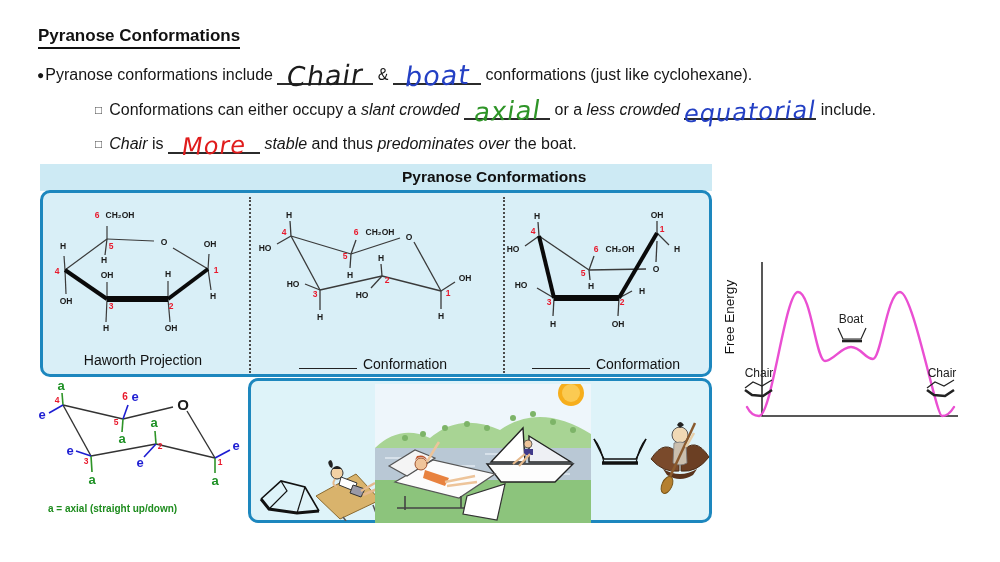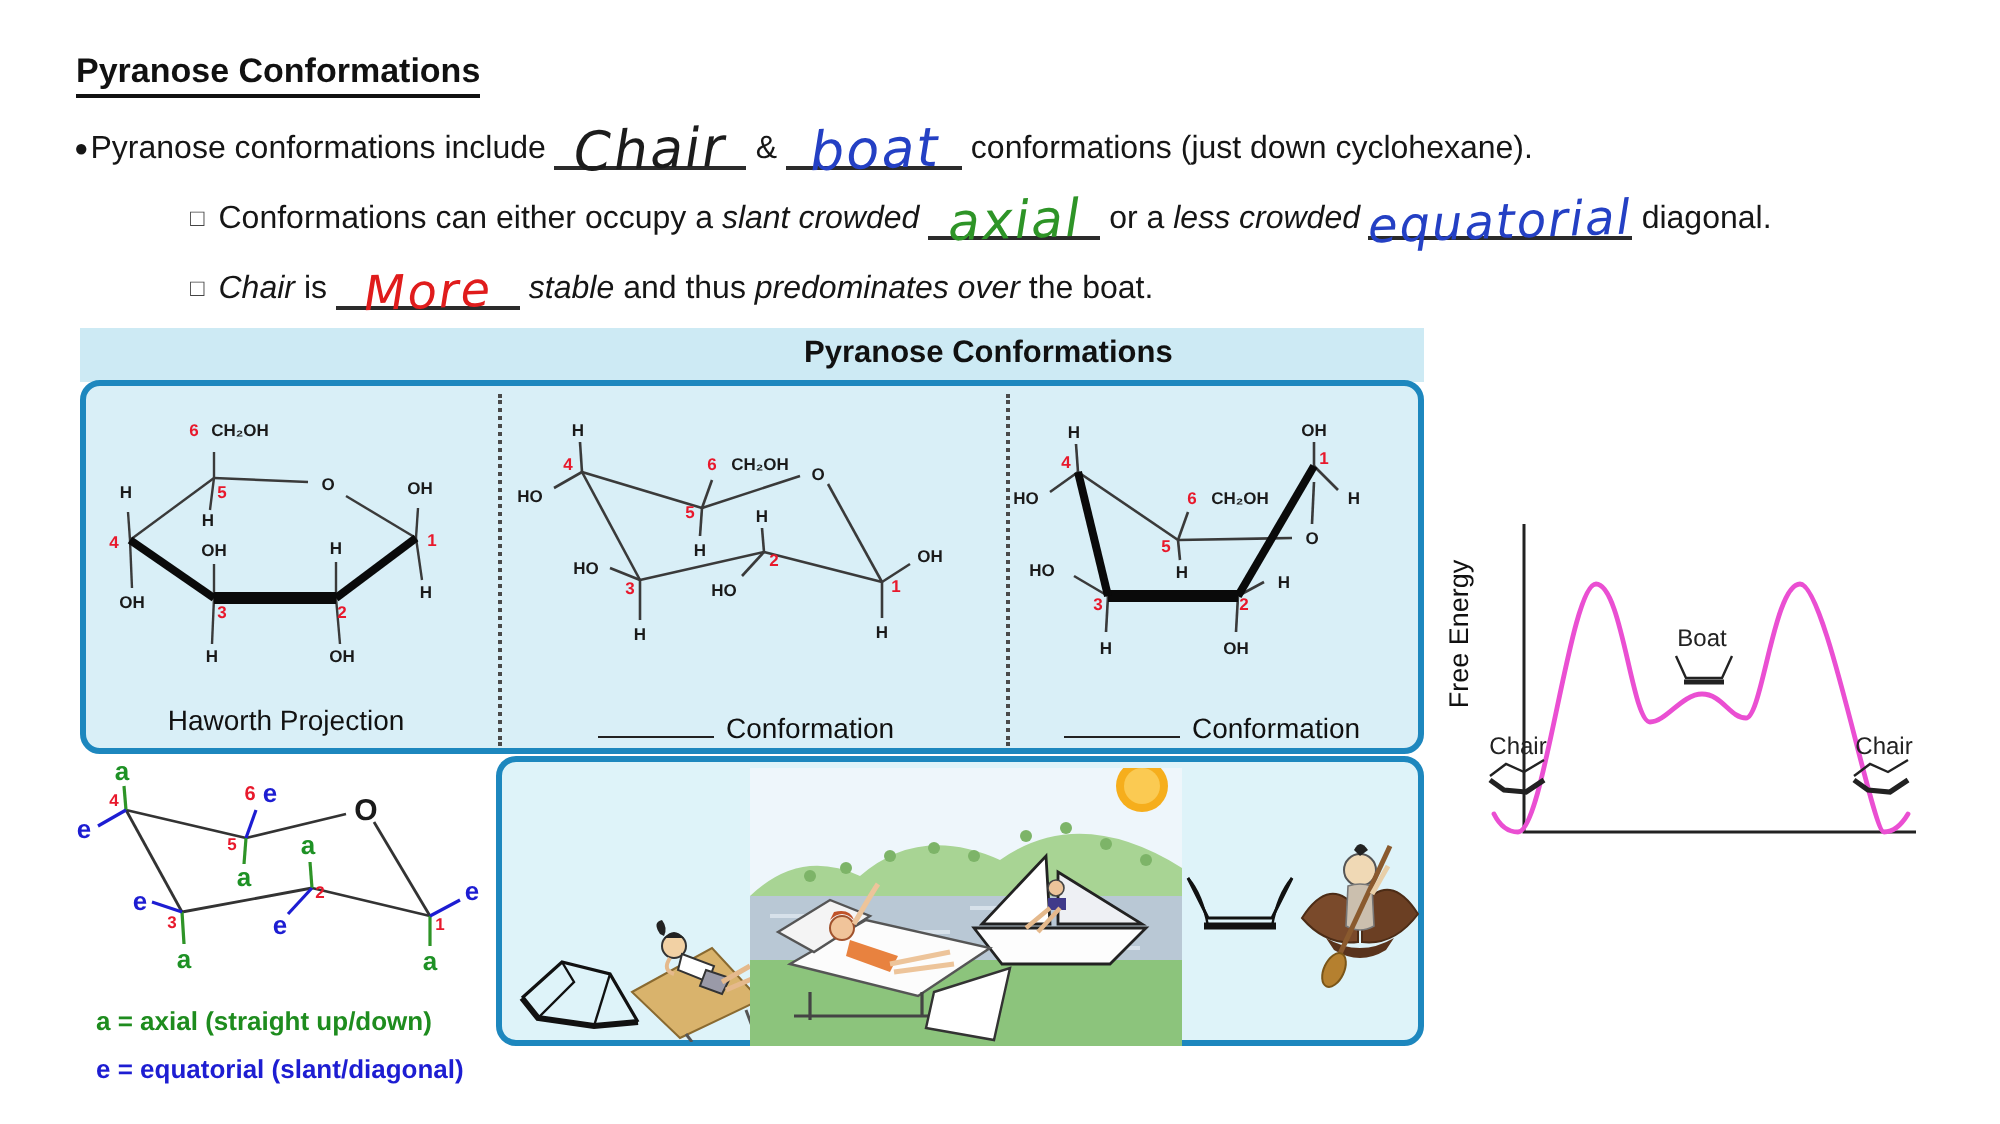--- a/index.html
+++ b/index.html
@@ -15,52 +15,52 @@
   .hw-green { color:#2e9427; }
   .hw-red   { color:#e01c1c; }
   .title { font-size:17px; font-weight:bold; color:#111; border-bottom:2px solid #111; display:inline-block; padding-bottom:1px; }
   .band { background:#cdeaf4; }
   .fig-heading { font-size:15.5px; font-weight:bold; color:#111; }
   .bluebox { background:#d9eff7; border:3px solid #1d87be; border-radius:10px; }
   .bluebox2 { background:#def3f9; border:3px solid #1d87be; border-radius:10px; }
   .divider { border-left:2px dotted #4a4a4a; width:0; }
   .caption { font-size:14px; color:#111; text-align:center; }
   .cap-blank { display:inline-block; width:58px; border-bottom:1.5px solid #222; height:12px; margin-right:6px; }
-  .legend-a { font-size:13px; font-weight:bold; color:#1e8c1e; }
+  .legend-a { font-size:10px; font-weight:bold; color:#1e8c1e; }
   .legend-e { font-size:13px; font-weight:bold; color:#1d1dd2; }
   .axis-label { font-size:13.5px; color:#111; text-align:center; }
   .bullet-dot { font-size:12px; vertical-align:1px; margin-right:1px; }
   .sq { color:#444; font-size:12px; margin-right:7px; vertical-align:1px; }
   svg text { user-select:none; }
 </style>
 </head>
 <body>
 
 <div id="page">
 
   <div class="abs" style="left:38px; top:26px;">
     <span class="title">Pyranose Conformations</span>
   </div>
 
   <div class="abs body-text" style="left:37px; top:60px; width:950px;">
     <span class="bullet-dot">●</span><span>Pyranose conformations include</span>
     <span class="blank" style="min-width:96px;"><span class="hw hw-black" style="font-size:27px;">Chair</span></span>
     <span>&amp;</span>
     <span class="blank" style="min-width:88px;"><span class="hw hw-blue" style="font-size:27px;">boat</span></span>
-    <span>conformations (just down cyclohexane).</span>
+    <span>conformations (just like cyclohexane).</span>
   </div>
 
   <div class="abs body-text" style="left:95px; top:96px; width:890px;">
     <span class="sq">□</span><span>Conformations can either occupy a</span>
     <span class="it">slant crowded</span>
     <span class="blank" style="min-width:86px;"><span class="hw hw-green" style="font-size:26px;">axial</span></span>
     <span>or a</span>
     <span class="it">less crowded</span>
     <span class="blank" style="min-width:130px;"><span class="hw hw-blue" style="font-size:24px;">equatorial</span></span>
-    <span>diagonal.</span>
+    <span>include.</span>
   </div>
 
   <div class="abs body-text" style="left:95px; top:132px; width:890px;">
     <span class="sq">□</span><span class="it">Chair</span>
     <span>is</span>
     <span class="blank" style="min-width:92px;"><span class="hw hw-red" style="font-size:24px;">More</span></span>
     <span class="it">stable</span>
     <span>and thus</span>
     <span class="it">predominates over</span>
     <span>the boat.</span>
@@ -234,21 +234,20 @@
       <text x="130" y="83" fill="#e8192c" font-size="8.5" font-weight="bold" text-anchor="middle" font-family="&quot;Liberation Sans&quot;, sans-serif">2</text>
       <text x="110" y="101" fill="#1d1dd2" font-size="13" font-weight="bold" text-anchor="middle" font-family="&quot;Liberation Sans&quot;, sans-serif">e</text>
       <text x="40" y="89" fill="#1d1dd2" font-size="13" font-weight="bold" text-anchor="middle" font-family="&quot;Liberation Sans&quot;, sans-serif">e</text>
       <text x="56" y="98" fill="#e8192c" font-size="8.5" font-weight="bold" text-anchor="middle" font-family="&quot;Liberation Sans&quot;, sans-serif">3</text>
       <text x="62" y="118" fill="#1e9125" font-size="13" font-weight="bold" text-anchor="middle" font-family="&quot;Liberation Sans&quot;, sans-serif">a</text>
       <text x="206" y="84" fill="#1d1dd2" font-size="13" font-weight="bold" text-anchor="middle" font-family="&quot;Liberation Sans&quot;, sans-serif">e</text>
       <text x="190" y="99" fill="#e8192c" font-size="8.5" font-weight="bold" text-anchor="middle" font-family="&quot;Liberation Sans&quot;, sans-serif">1</text>
       <text x="185" y="119" fill="#1e9125" font-size="13" font-weight="bold" text-anchor="middle" font-family="&quot;Liberation Sans&quot;, sans-serif">a</text>
     </svg>
   <div class="abs legend-a" style="left:48px; top:503px;">a = axial (straight up/down)</div>
-  <div class="abs legend-e" style="left:48px; top:527px;">e = equatorial (slant/diagonal)</div>
 
   <div class="abs bluebox2" style="left:248px; top:378px; width:464px; height:145px;">
 
     <svg class="abs" style="left:6px; top:88px;" width="66" height="48" viewBox="0 0 66 48">
       <path d="M4,30 L24,12 L48,18 L62,42" stroke="#111" stroke-width="1.6" fill="none"></path>
       <path d="M4,30 L12,40 L40,44 L62,42" stroke="#111" stroke-width="3" fill="none"></path>
       <path d="M24,12 L30,22 L12,40" stroke="#111" stroke-width="1.2" fill="none"></path>
       <path d="M48,18 L40,44" stroke="#111" stroke-width="1.2" fill="none"></path>
     </svg>
 

